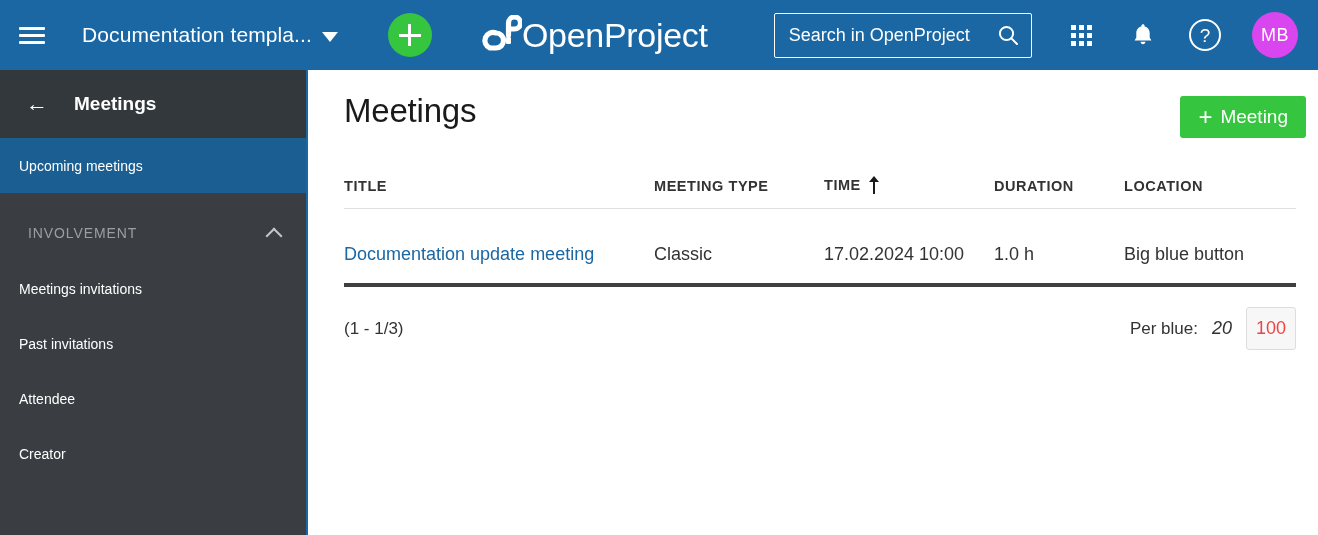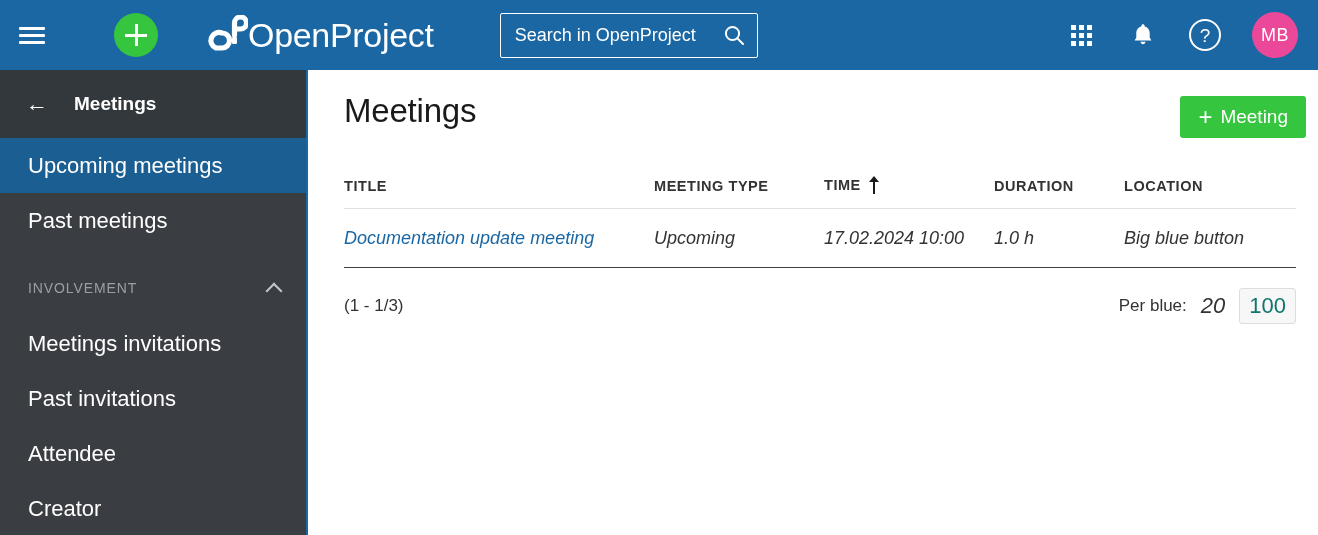--- a/index.html
+++ b/index.html
@@ -79,21 +79,21 @@
   .hicon {
     width: 62px; height: 70px;
     display: flex; align-items: center; justify-content: center;
     cursor: pointer;
   }
   .grid-icon { display: grid; grid-template-columns: repeat(3, 5px); grid-template-rows: repeat(3, 5px); gap: 3px; }
   .grid-icon i { display: block; width: 5px; height: 5px; background: #fff; }
 
   .avatar {
     width: 46px; height: 46px; border-radius: 50%;
-    background: #ec4899; color: #fff;
+    background: #d946ef; color: #fff;
     display: flex; align-items: center; justify-content: center;
     font-size: 18px; letter-spacing: 0.4px; cursor: pointer;
     margin-left: 16px;
   }
 
   
   .sidebar {
     position: absolute; top: 70px; left: 0;
     width: 308px; height: 465px;
     background: #3A3E42;
@@ -103,21 +103,21 @@
   .sb-head {
     height: 68px; display: flex; align-items: center;
     padding-left: 26px; gap: 26px;
     background: #33383C;
   }
   .back-arrow { color: #fff; font-size: 22px; line-height: 1; cursor: pointer; }
   .sb-head-title { color: #fff; font-size: 19px; font-weight: bold; }
 
   .sb-item {
     height: 55px; display: flex; align-items: center;
-    padding-left: 28px; color: #ffffff; font-size: 22px;
+    padding-left: 19px; color: #ffffff; font-size: 14px;
     cursor: pointer;
   }
   .sb-item.active { background: #1A5E92; }
 
   .sb-section {
     height: 56px; display: flex; align-items: center; justify-content: space-between;
     padding: 0 26px 0 28px; cursor: pointer;
     margin-top: 12px;
     gap: 40px;
   }
@@ -153,24 +153,23 @@
 
   table.mtable { width: 100%; border-collapse: collapse; margin-top: 38px; }
   table.mtable th {
     text-align: left; font-size: 14.5px; font-weight: bold;
     color: #333333; letter-spacing: 0.55px;
     padding: 0 0 14px 0; vertical-align: bottom;
     border-bottom: 1px solid #E0E0E0;
   }
   table.mtable td {
     font-size: 18px; color: #333333;
-    padding: 19px 0 18px 0;
-    border-bottom: 1px solid #404040;
+    padding: 35px 0 18px 0;
+    border-bottom: 4px solid #404040;
     vertical-align: middle;
-    font-style: italic;
   }
   .col-title { width: 310px; }
   .col-type { width: 170px; }
   .col-time { width: 170px; }
   .col-dur { width: 130px; }
   .col-loc { width: auto; }
   .th-inner { display: flex; align-items: center; gap: 8px; }
   .sort-arrow {
     display: inline-block; position: relative;
     width: 10px; height: 18px;
@@ -189,43 +188,47 @@
   .row-link { color: #1A67A3; text-decoration: none; font-size: 18px; cursor: pointer; }
 
   .pager {
     display: flex; align-items: center; justify-content: space-between;
     margin-top: 20px;
   }
   .pager-count { font-size: 17px; color: #333333; }
   .pager-right { display: flex; align-items: center; gap: 14px; }
   .pp-label { font-size: 17px; color: #333333; }
   .pp-opt {
-    font-size: 22px; color: #333333; font-style: italic;
+    font-size: 18px; color: #333333; font-style: italic;
     cursor: pointer; text-decoration: none;
   }
   .pp-opt.current {
     font-style: normal;
     border: 1px solid #DDDDDD;
     background: #F7F7F7;
     border-radius: 3px;
-    padding: 4px 9px;
-    color: #0f766e;
+    padding: 10px 9px;
+    color: #ef4444;
   }
 </style>
 </head>
 <body>
 
 <div class="top-header">
 
   <div class="hamburger">
     <span></span>
     <span></span>
     <span></span>
   </div>
 
+  <div class="project-select">
+    <span class="pname">Documentation templa...</span>
+    <span class="caret-down"></span>
+  </div>
 
   <div class="add-btn">
     <span class="add-btn-inner">
       <span class="plus-h"></span>
         <span class="plus-v"></span>
     </span>
   </div>
 
   <div class="brand">
     <svg width="42" height="40" viewBox="0 0 42 40">
@@ -281,23 +284,20 @@
 <div class="sidebar">
 
   <div class="sb-head">
     <span class="back-arrow">←</span>
     <span class="sb-head-title">Meetings</span>
   </div>
 
   <div class="sb-item active">
     <span>Upcoming meetings</span>
   </div>
-  <div class="sb-item">
-    <span>Past meetings</span>
-  </div>
 
   <div class="sb-section">
     <span class="sb-section-label">INVOLVEMENT</span>
     <span class="chev-up"></span>
   </div>
 
   <div class="sb-item">
     <span>Meetings invitations</span>
   </div>
   <div class="sb-item">
@@ -350,21 +350,21 @@
               <span>LOCATION</span>
             </span>
         </th>
       </tr>
     </thead>
     <tbody>
       <tr>
         <td>
           <a class="row-link">Documentation update meeting</a>
         </td>
-        <td>Upcoming</td>
+        <td>Classic</td>
         <td>17.02.2024 10:00</td>
         <td>1.0 h</td>
         <td>Big blue button</td>
       </tr>
     </tbody>
   </table>
 
   <div class="pager">
     <span class="pager-count">(1 - 1/3)</span>
     <div class="pager-right">

